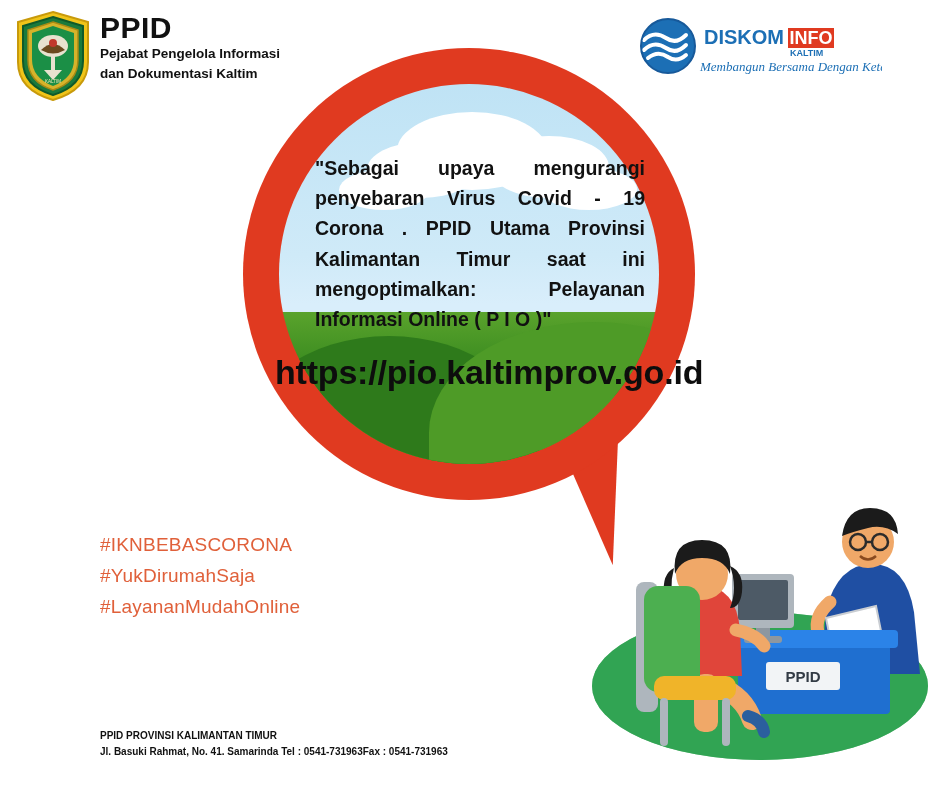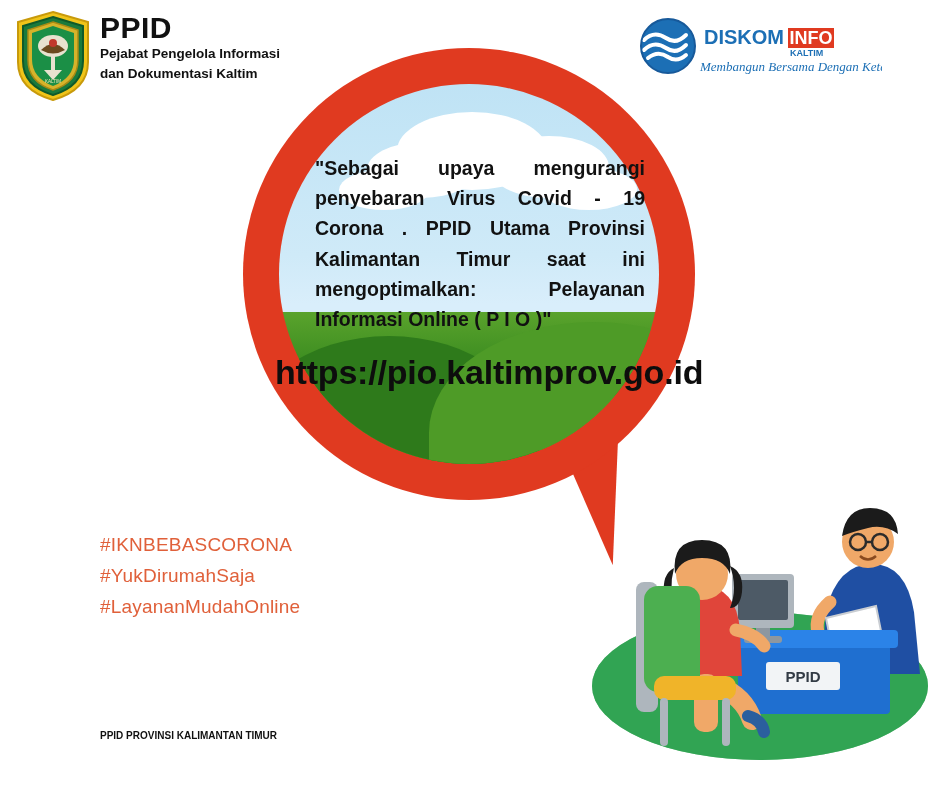--- a/index.html
+++ b/index.html
@@ -279,13 +279,14 @@
     <rect x="46" y="92" width="22" height="130" rx="8" fill="#aeb6bd"></rect>
     <rect x="54" y="96" width="56" height="106" rx="14" fill="#4caf50"></rect>
     <rect x="64" y="186" width="82" height="24" rx="10" fill="#f0b429"></rect>
     <rect x="70" y="208" width="8" height="48" rx="4" fill="#aeb6bd"></rect>
     <rect x="132" y="208" width="8" height="48" rx="4" fill="#aeb6bd"></rect>
   </svg>
 </div>
 
 <div id="footer">
   <div class="footer-line">PPID PROVINSI KALIMANTAN TIMUR</div>
+  <div class="footer-line">Jl. Basuki Rahmat, No. 41. Samarinda Tel : 0541-731963Fax : 0541-731963</div>
 </div>
 
 </body></html>

